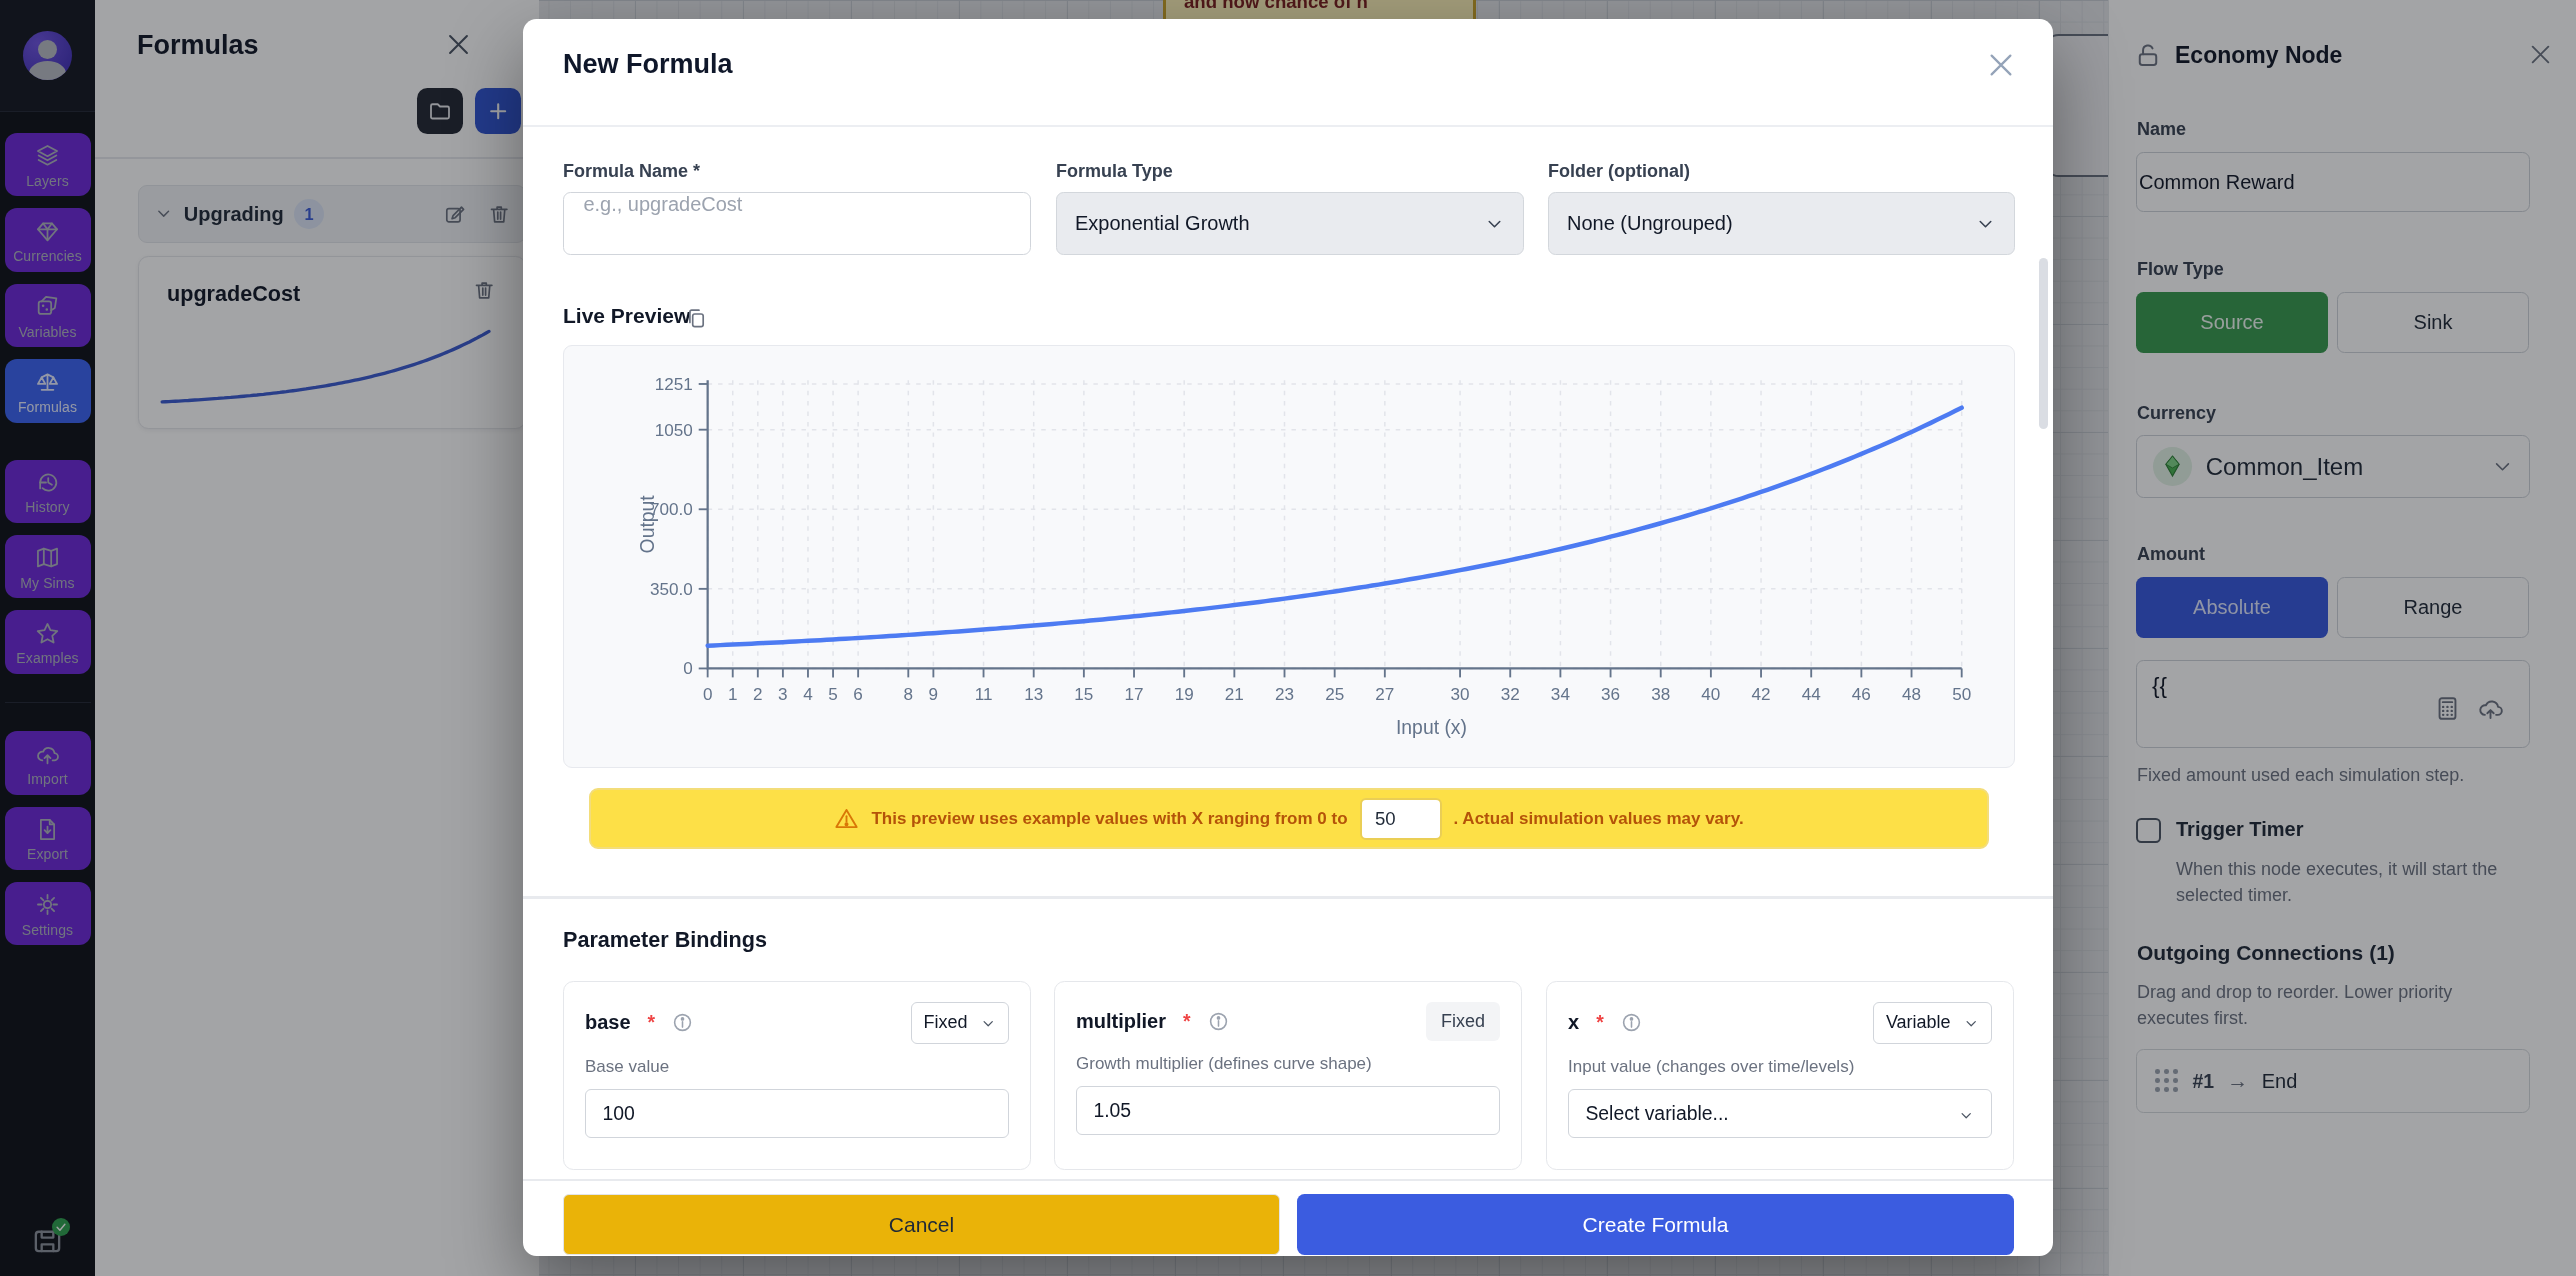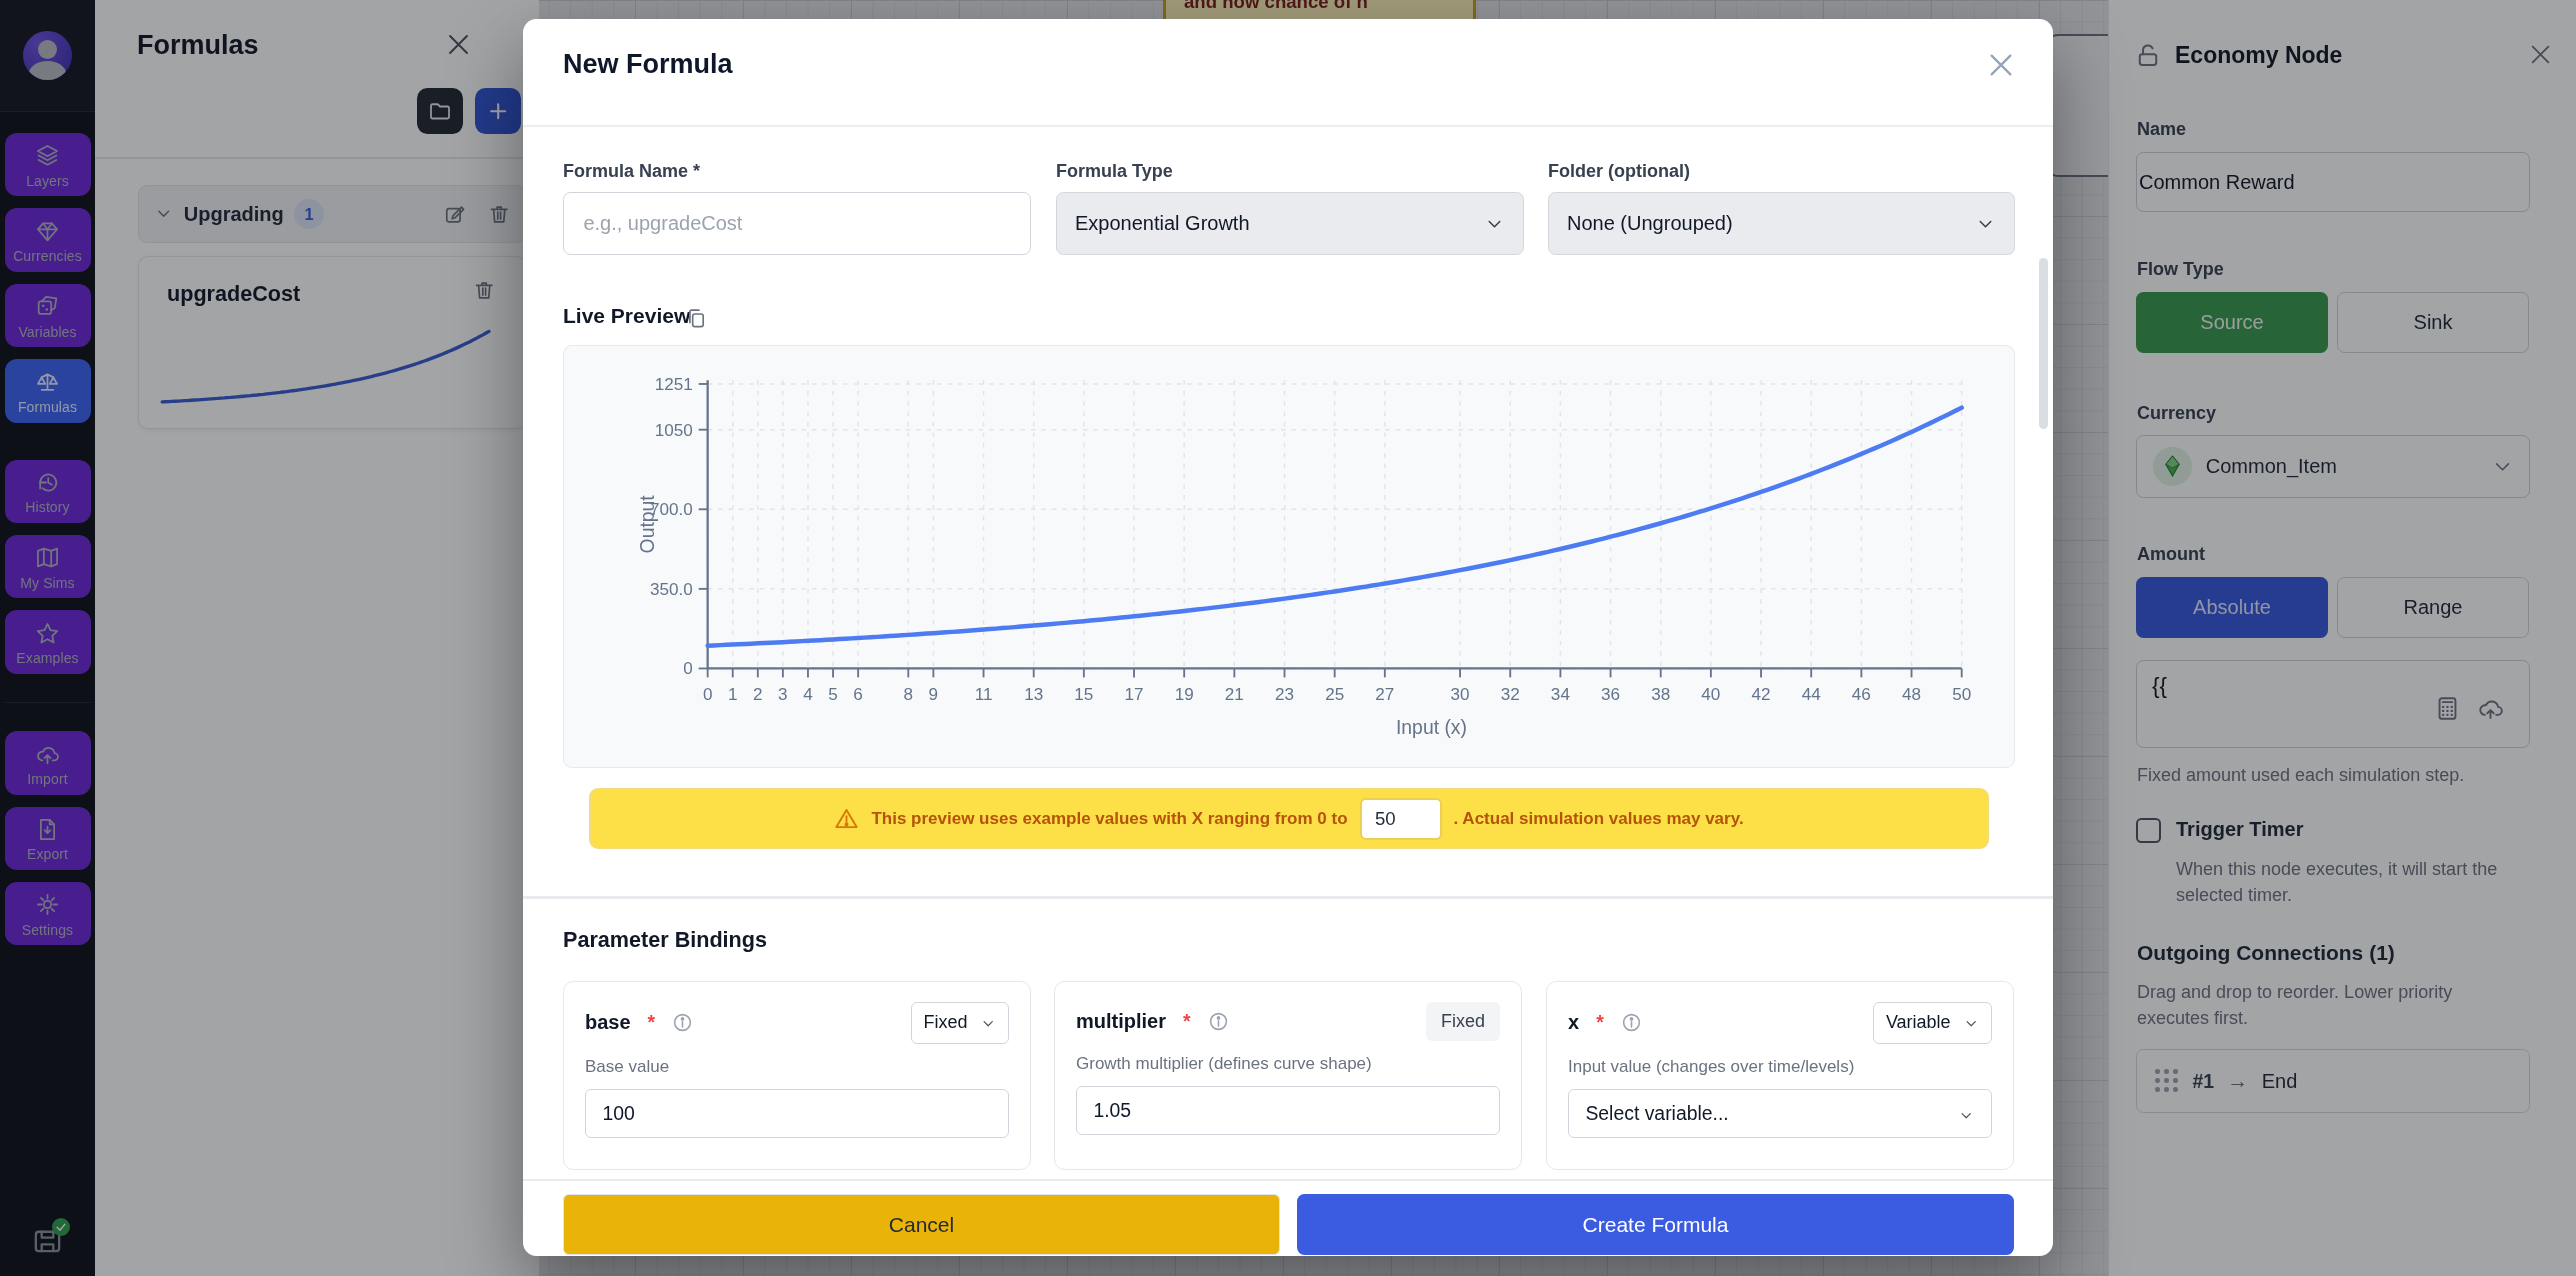--- a/index.html
+++ b/index.html
@@ -55,21 +55,21 @@
   #rp-lock{left:25px;top:42px;width:28px;height:28px;color:#6b7280}
   #rp-title{left:66px;top:42px;font-size:23px;font-weight:600;color:#111827}
   #rp-close{left:419px;top:42px;width:25px;height:25px;color:#6b7280}
   .field{background:#fff;border:1.5px solid #cdd2d8;border-radius:7.5px}
   #rp-name-input{left:27px;top:152px;width:394px;height:60px;font-size:20px;color:#111827;display:flex;align-items:center;padding:0 2px}
   .halfbtn{width:192px;height:61px;border-radius:7.5px;font-size:20px;display:flex;align-items:center;justify-content:center}
   #rp-source{left:27px;top:292px;background:#379a4e;color:#eef7f0}
   #rp-sink{left:228px;top:292px;background:#fff;border:1.5px solid #cfd4da;color:#1f2937}
   #rp-cursel{left:27px;top:435px;width:394px;height:63px;display:flex;align-items:center;padding:0 16.4px;gap:13.4px}
   #rp-curicon{width:39px;height:39px;border-radius:50%;background:#e2f2e5;display:flex;align-items:center;justify-content:center}
-  #rp-cursel .val{font-size:20px;color:#1f2937;flex:1}
+  #rp-cursel .val{font-size:24px;color:#1f2937;flex:1}
   .chev-ic{width:21px;height:21px;color:#6b7280}
   #rp-abs{left:27px;top:577px;background:#3657dd;color:#dfe6ff}
   #rp-range{left:228px;top:577px;background:#fff;border:1.5px solid #cfd4da;color:#1f2937}
   #rp-amount{left:27px;top:660px;width:394px;height:88px;padding:12px 15px;font-size:22.4px;color:#111827}
   #rp-amt-icons{left:325px;top:695px;display:flex;gap:16.4px;color:#6b7280}
   #rp-amt-icons .icon{width:27px;height:27px}
   #rp-checkbox{left:27px;top:818px;width:25px;height:25px;border:2.2px solid #4b5563;border-radius:5.2px;background:#fff}
   #rp-trigger-lbl{left:67px;top:818px;font-size:20px;font-weight:600;color:#1f2937}
   #rp-conn{left:27px;top:1049px;width:394px;height:64px;border:1.5px solid #d6dade;border-radius:7.5px;display:flex;align-items:center;padding:0 18px;gap:13.4px}
   #rp-conn .idx{font-size:19.4px;font-weight:700;color:#374151}
@@ -77,21 +77,21 @@
   #rp-conn .tgt{font-size:20px;color:#1f2937}
   .dots{display:grid;grid-template-columns:repeat(3,6px);grid-auto-rows:6px;gap:3px}
   .dots i{width:4.5px;height:4.5px;border-radius:50%;background:#9ca3af}
   
   #overlay{left:0;top:0;width:2576px;height:1276px;background:rgba(12,15,22,.38);z-index:40}
   #modal{left:523px;top:19.4px;width:1530px;height:1237px;background:#fff;border-radius:13.4px;z-index:60;box-shadow:0 30px 75px rgba(0,0,0,.4)}
   #m-title{left:40px;top:30px;font-size:27px;font-weight:700;color:#0f172a}
   #m-close{left:1463px;top:31px;width:30px;height:30px;color:#94a3b8}
   #m-hdiv{left:0;top:106px;width:1530px;height:1.5px;background:#eceef2}
   .m-label{font-size:18px;font-weight:600;color:#374151}
-  .m-input{background:#fff;border:1.5px solid #d1d5db;border-radius:7.5px;font-size:20px;color:#111827;display:flex;align-items:center;padding:0 19.4px}
+  .m-input{background:#fff;border:1.5px solid #d1d5db;border-radius:7.5px;font-size:20px;color:#111827;display:flex;padding:0 19.4px}
   .m-select{background:#e9ebef;border:1.5px solid #d3d7dc;border-radius:7.5px;font-size:20px;color:#111827;display:flex;align-items:center;padding:0 18px;justify-content:space-between}
   .ph{color:#9ca3af}
   #m-sec-live{left:40px;top:285px;font-size:21px;font-weight:600}
   #m-copy{left:162px;top:288px;width:22.4px;height:22.4px;color:#6b7280}
   #m-preview{left:40px;top:326px;width:1452px;height:423px;background:#f8f9fb;border:1.5px solid #e7e9ee;border-radius:9px}
   #m-warn{left:66px;top:769px;width:1400px;height:61px;background:#fde047;border:2.2px solid #f3dd7a;border-radius:9px;display:flex;align-items:center;justify-content:center;gap:12px}
   #m-warn .icon{width:25px;height:25px;color:#d97706}
   #m-warn .wt{font-size:17px;font-weight:600;color:#b45309}
   #m-warn-input{width:82px;height:42px;background:#fff;border:2.2px solid #eace55;border-radius:6px;font-size:18.6px;color:#1f2937;display:flex;align-items:center;padding:0 13.4px}
   #m-secdiv{left:0;top:877px;width:1530px;height:2.2px;background:#e8eaee}

